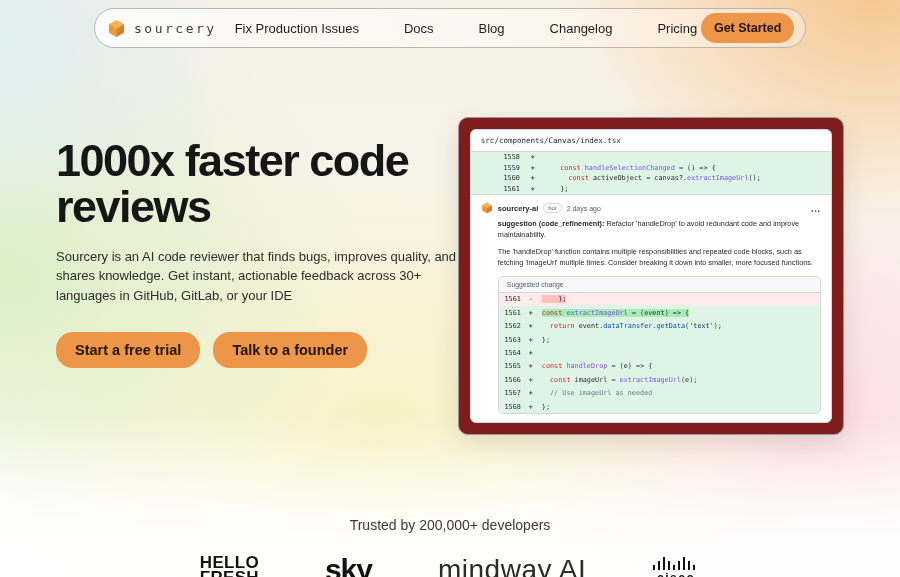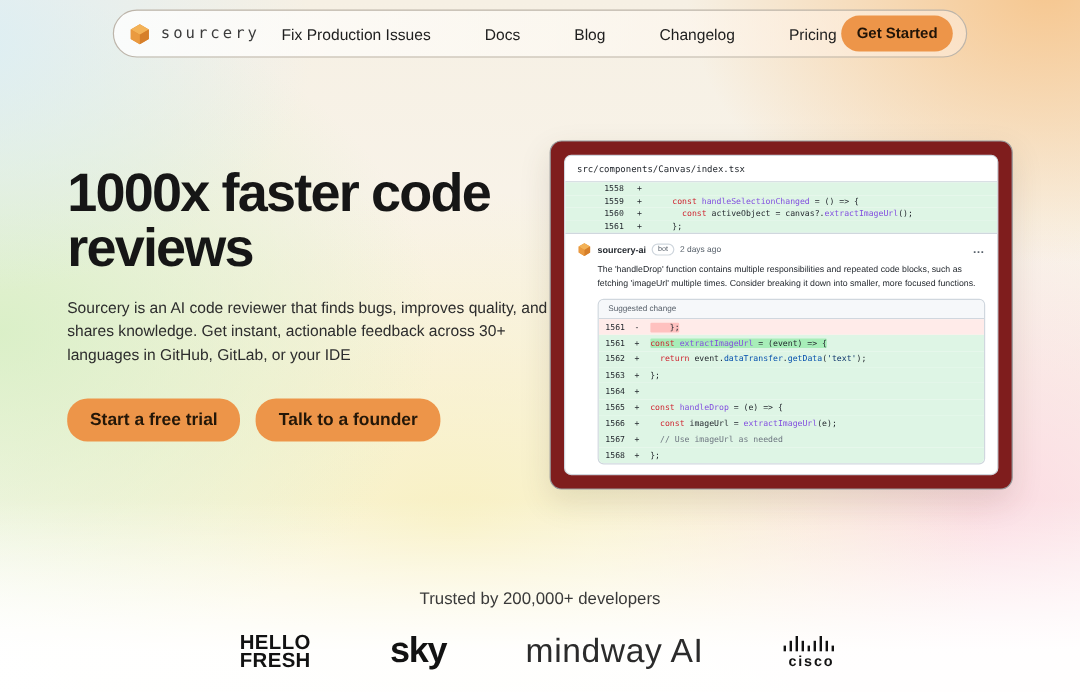--- a/index.html
+++ b/index.html
@@ -160,20 +160,21 @@
             <polygon points="12,1.5 21.5,7 12,12.5 2.5,7" fill="#f3b257"></polygon>
             <polygon points="21.5,7 21.5,17 12,22.5 12,12.5" fill="#d67f2a"></polygon>
             <polygon points="2.5,7 12,12.5 12,22.5 2.5,17" fill="#ea9a40"></polygon>
           </svg>
           <span class="c-author">sourcery-ai</span>
           <span class="c-badge">bot</span>
           <span class="c-time">2 days ago</span>
           <span class="c-kebab">…</span>
         </div>
         <div class="c-body">
+          <div><b>suggestion (code_refinement):</b><span> Refactor 'handleDrop' to avoid redundant code and improve maintainability.</span></div>
           <div class="para">The 'handleDrop' function contains multiple responsibilities and repeated code blocks, such as fetching 'imageUrl' multiple times. Consider breaking it down into smaller, more focused functions.</div>
         </div>
         <div class="sg">
           <div class="sg-head">Suggested change</div>
           <div class="diff" id="suggestion-diff">
               <div class="diff-row del">
                 <span class="num">1561</span>
                 <span class="sign">-</span>
                 <span class="code"><span class="hl-del"><span class="t-pl">    };</span></span></span>
               </div>

